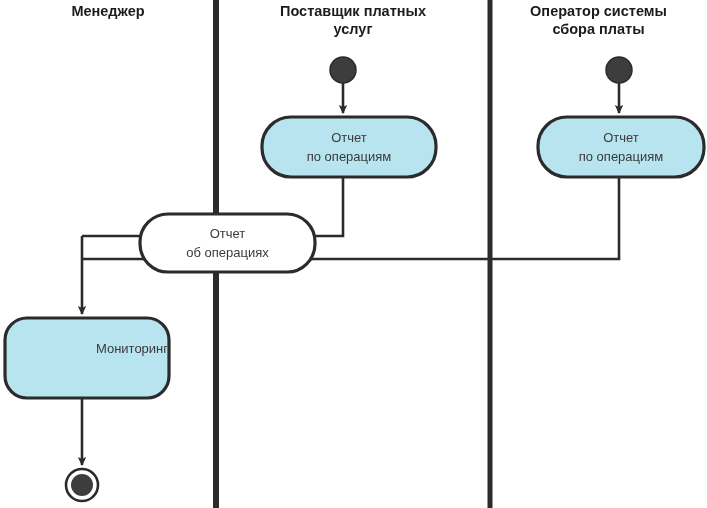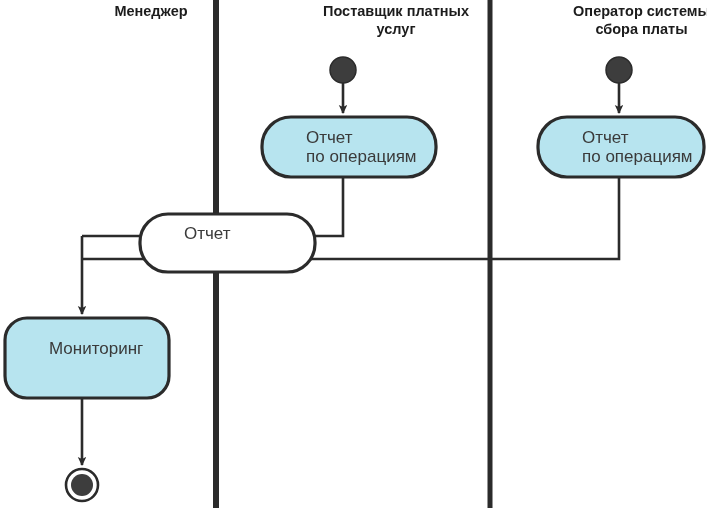--- a/index.html
+++ b/index.html
@@ -25,39 +25,37 @@
     height: 508px;
   }
   .lane-title {
     position: absolute;
     text-align: center;
     font-weight: bold;
     font-size: 14.5px;
     line-height: 18px;
     color: #1c1c1c;
     letter-spacing: 0px;
-    padding-left: 43px;
   }
   #lane-title-0 { left: 0px;   top: 2px; width: 216px; }
   #lane-title-1 { left: 216px; top: 2px; width: 274px; }
   #lane-title-2 { left: 490px; top: 2px; width: 217px; }
 
   .node-label {
     position: absolute;
-    text-align: left;
-    font-size: 17px;
+    text-align: center;
+    font-size: 13px;
     line-height: 19px;
     color: #3a3a3a;
     pointer-events: none;
-    margin-left: 44px;
   }
   #label-activity-report-ops-1 { left: 262px; top: 128px; width: 174px; }
   #label-activity-report-ops-2 { left: 538px; top: 128px; width: 166px; }
   #label-object-report-about-ops { left: 140px; top: 224px; width: 175px; }
-  #label-activity-monitoring { left: 5px;  top: 339px; width: 164px; }
+  #label-activity-monitoring { left: 5px;  top: 339px; width: 164px; padding-left: 45px; }
 </style>
 </head>
 <body>
 
 <div id="canvas">
 
   <svg id="diagram-svg" viewBox="0 0 707 508">
     <defs>
       <marker id="arrowhead" markerWidth="11" markerHeight="11" refX="8.5" refY="4.2" orient="auto" markerUnits="userSpaceOnUse">
         <path d="M0.5,0 L9.5,4.2 L0.5,8.4 L2.6,4.2 Z" fill="#2b2b2b"></path>
@@ -123,19 +121,20 @@
     <div>по операциям</div>
   </div>
 
   <div class="node-label" id="label-activity-report-ops-2">
     <div>Отчет</div>
     <div>по операциям</div>
   </div>
 
   <div class="node-label" id="label-object-report-about-ops">
     <div>Отчет</div>
+    <div>об операциях</div>
   </div>
 
   <div class="node-label" id="label-activity-monitoring">
     <div>Мониторинг</div>
   </div>
 
 </div>
 
 </body></html>

